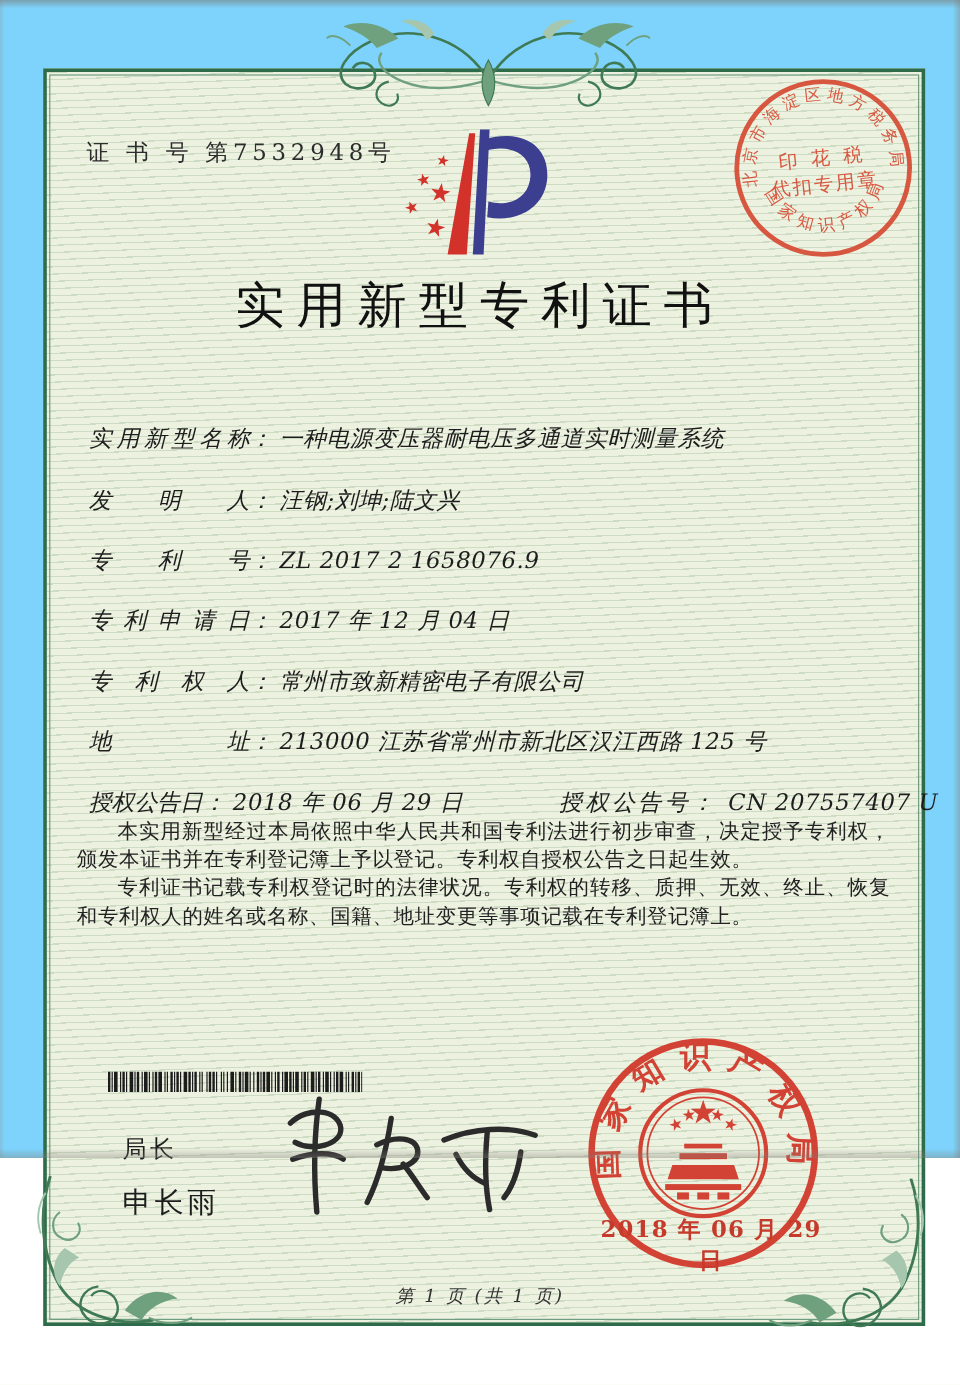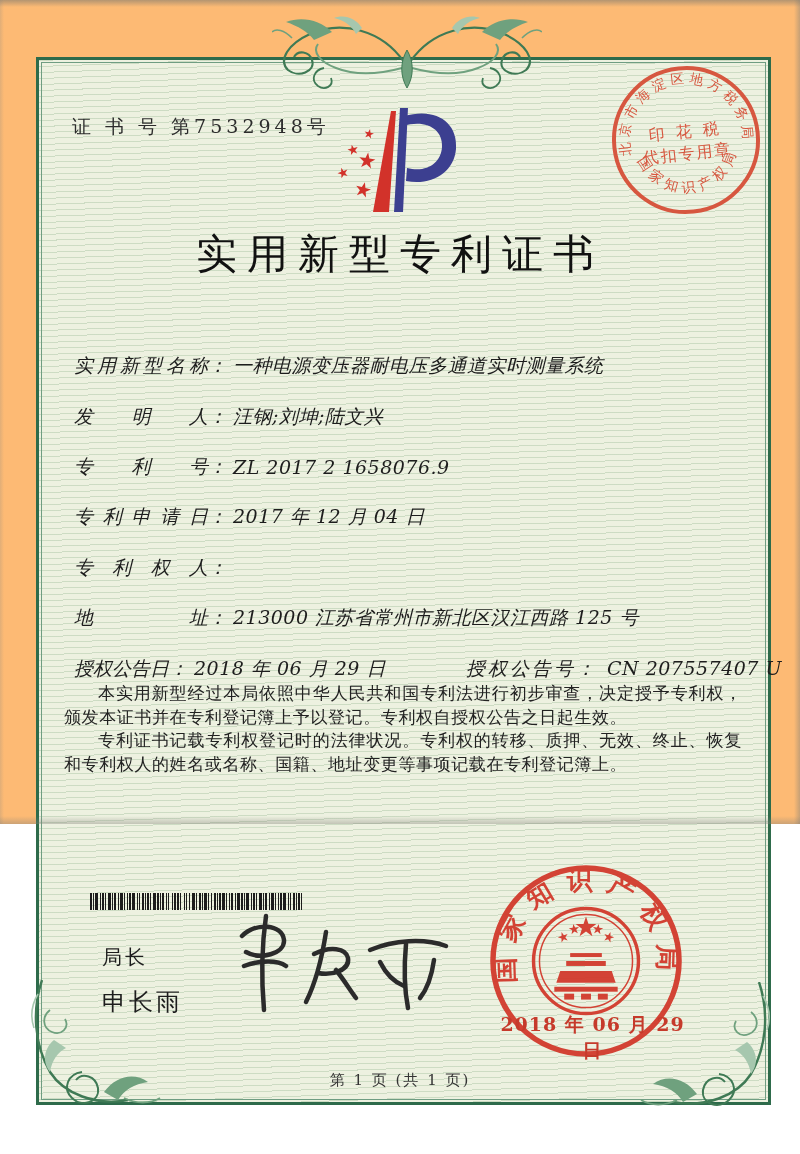--- a/index.html
+++ b/index.html
@@ -1,18 +1,18 @@
 <!DOCTYPE html>
 <html lang="zh"><head>
 <meta charset="utf-8">
 <style>
   html,body{margin:0;padding:0;}
   body{width:800px;height:1154px;overflow:hidden;
        font-family:"DejaVu Serif","Liberation Serif",serif;}
-  .page{position:relative;width:800px;height:824px;background:#fdba74;color:#222;}
+  .page{position:relative;width:800px;height:965px;background:#7dd3fc;color:#222;}
 
   
   .edge{position:absolute;z-index:9;pointer-events:none;}
   .edge.top{left:0;top:0;right:0;height:7px;background:linear-gradient(180deg,rgba(120,118,110,.55),rgba(120,118,110,0));}
   .edge.right{top:0;bottom:0;right:0;width:6px;background:linear-gradient(270deg,rgba(130,128,120,.45),rgba(130,128,120,0));}
   .edge.bottom{left:0;bottom:0;right:0;height:8px;background:linear-gradient(0deg,rgba(130,128,120,.4),rgba(130,128,120,0));}
   .edge.left{top:0;bottom:0;left:0;width:4px;background:linear-gradient(90deg,rgba(140,138,130,.25),rgba(140,138,130,0));}
 
   
   .frame{position:absolute;left:36px;top:57px;width:729px;height:1042px;z-index:1;
@@ -47,21 +47,21 @@
 
   
   .barcode{position:absolute;left:90px;top:893px;z-index:4;}
   .sig-title{position:absolute;left:102px;top:944px;z-index:4;font-size:20px;letter-spacing:3px;color:#1d1d1d;}
   .sig-name{position:absolute;left:102px;top:986px;z-index:4;font-size:24px;letter-spacing:3px;color:#1d1d1d;}
   .signature{position:absolute;left:198px;top:910px;z-index:5;}
   .seal{position:absolute;left:487px;top:862px;z-index:5;opacity:.95;}
   .seal-date{position:absolute;left:490px;top:1012px;width:205px;z-index:6;text-align:center;
              font-size:19px;letter-spacing:1px;color:#c63a2b;font-weight:700;}
   .footer{position:absolute;left:0;right:0;top:1071px;z-index:4;text-align:center;
-          font-size:15px;letter-spacing:2px;color:#333;}
+          font-size:15px;letter-spacing:2px;color:#333;font-style:italic;}
 
   svg text{font-family:"DejaVu Serif","Liberation Serif",serif;}
 </style>
 </head>
 <body>
 
 <div class="page">
 
   <div class="frame">
     <div class="frame-inner"></div>
@@ -150,20 +150,21 @@
       <span class="fvalue">ZL 2017 2 1658076.9</span>
     </div>
     <div class="frow">
       <span class="flabel">专利申请日</span>
         <span class="fcolon">：</span>
       <span class="fvalue">2017 年 12 月 04 日</span>
     </div>
     <div class="frow">
       <span class="flabel">专利权人</span>
         <span class="fcolon">：</span>
+      <span class="fvalue">常州市致新精密电子有限公司</span>
     </div>
     <div class="frow">
       <span class="flabel">地址</span>
         <span class="fcolon">：</span>
       <span class="fvalue">213000 江苏省常州市新北区汉江西路 125 号</span>
     </div>
     <div class="frow">
       <span class="flabel">授权公告日</span>
         <span class="fcolon">：</span>
       <span class="fvalue">2018 年 06 月 29 日</span>

